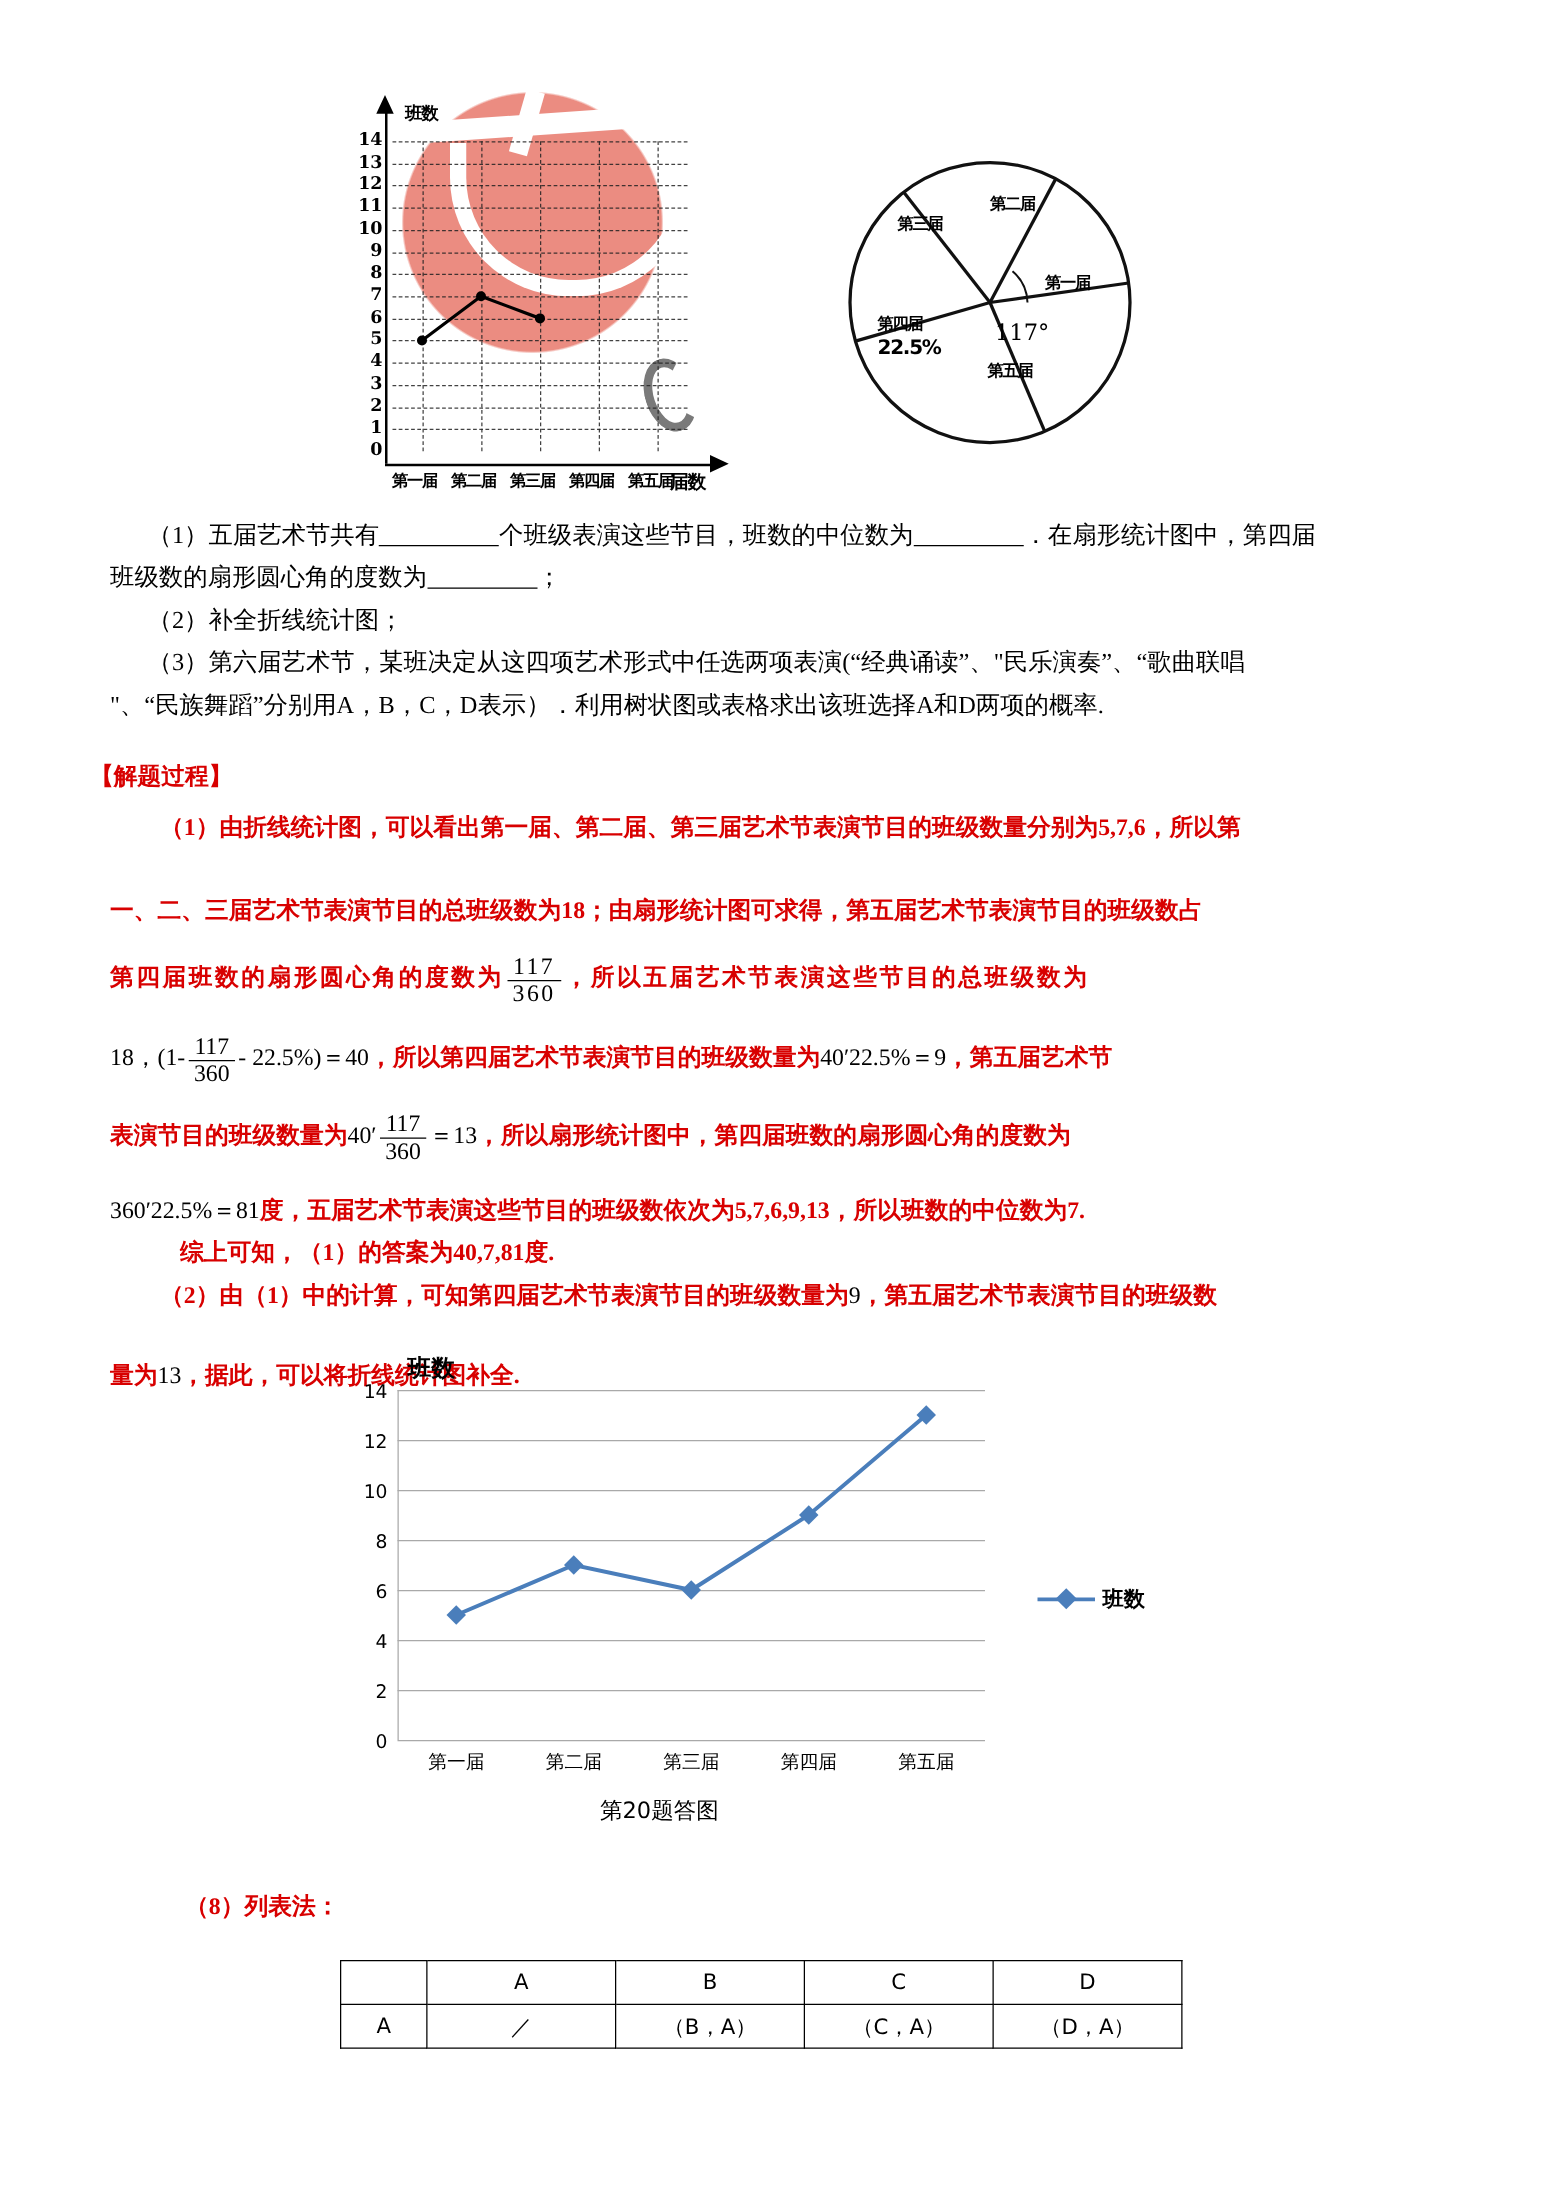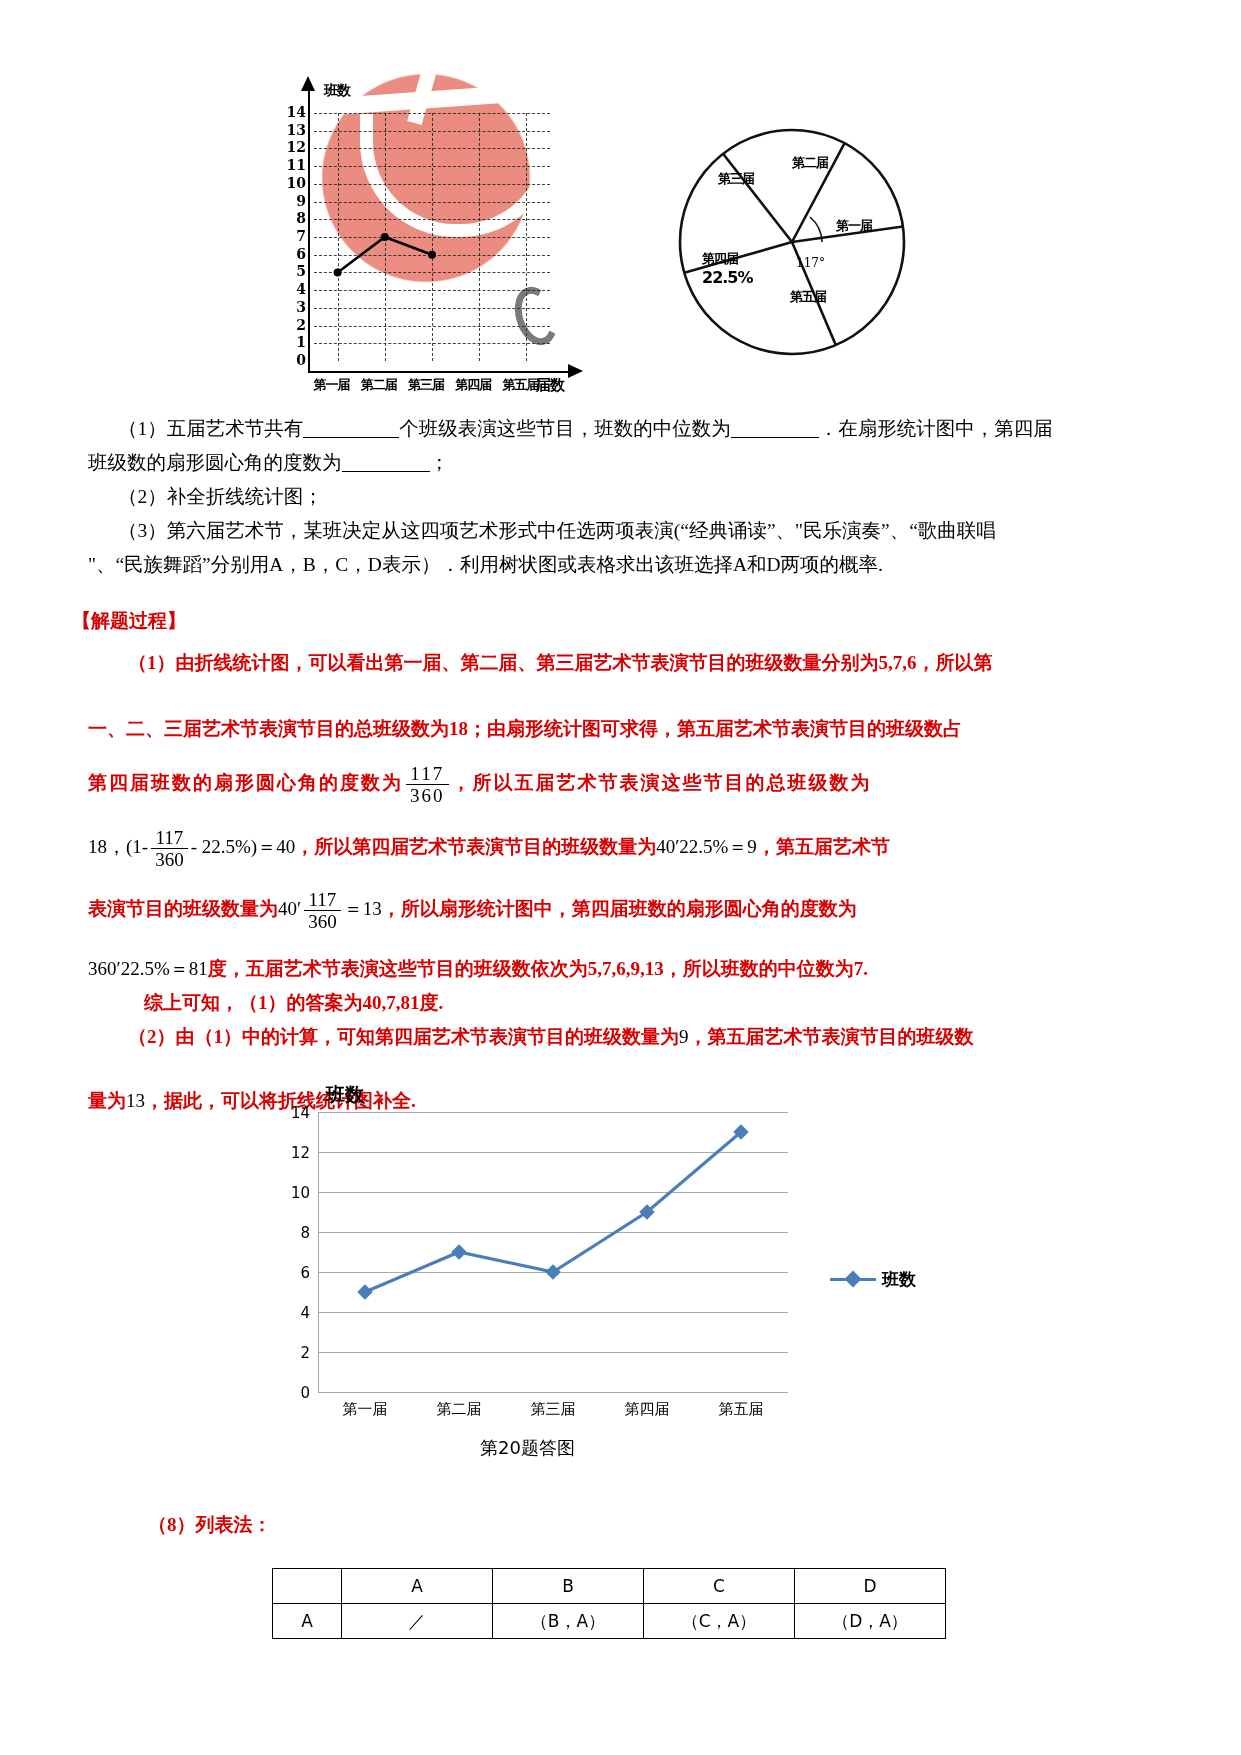--- a/index.html
+++ b/index.html
@@ -59,21 +59,21 @@
   .linefig .xlab{position:absolute;top:318px;font-size:13px;font-weight:bold;
      font-family:"DejaVu Sans", sans-serif;white-space:nowrap;letter-spacing:-1px;}
   .linefig .xtitle{position:absolute;left:258px;top:318px;font-size:15px;font-weight:bold;
      font-family:"DejaVu Sans", sans-serif;letter-spacing:-1px;}
   .linefig svg.series{position:absolute;left:0;top:0;overflow:visible;}
 
   .piefig{position:absolute;left:672px;top:122px;width:240px;height:240px;}
   .pielbl{position:absolute;font-size:13px;font-weight:bold;
      font-family:"DejaVu Sans", sans-serif;white-space:nowrap;letter-spacing:-1px;}
   .pielbl small{display:block;font-size:16px;letter-spacing:-1px;text-align:center;}
-  .angle-lbl{position:absolute;font-size:12px;font-family:"DejaVu Serif",serif;}
+  .angle-lbl{position:absolute;font-size:18px;font-family:"DejaVu Serif",serif;}
 
   
   .qtext{position:absolute;left:88px;top:412px;width:1070px;font-size:19.5px;line-height:34px;}
   .qtext p{margin:0;}
   .indent{text-indent:30px;}
   .blank{display:inline-block;width:96px;border-bottom:1.6px solid #000;vertical-align:-3px;}
   .blank.sm{width:88px;}
 
   .redhead{position:absolute;left:72px;top:608px;color:#d80000;font-weight:bold;font-size:19px;}
 

